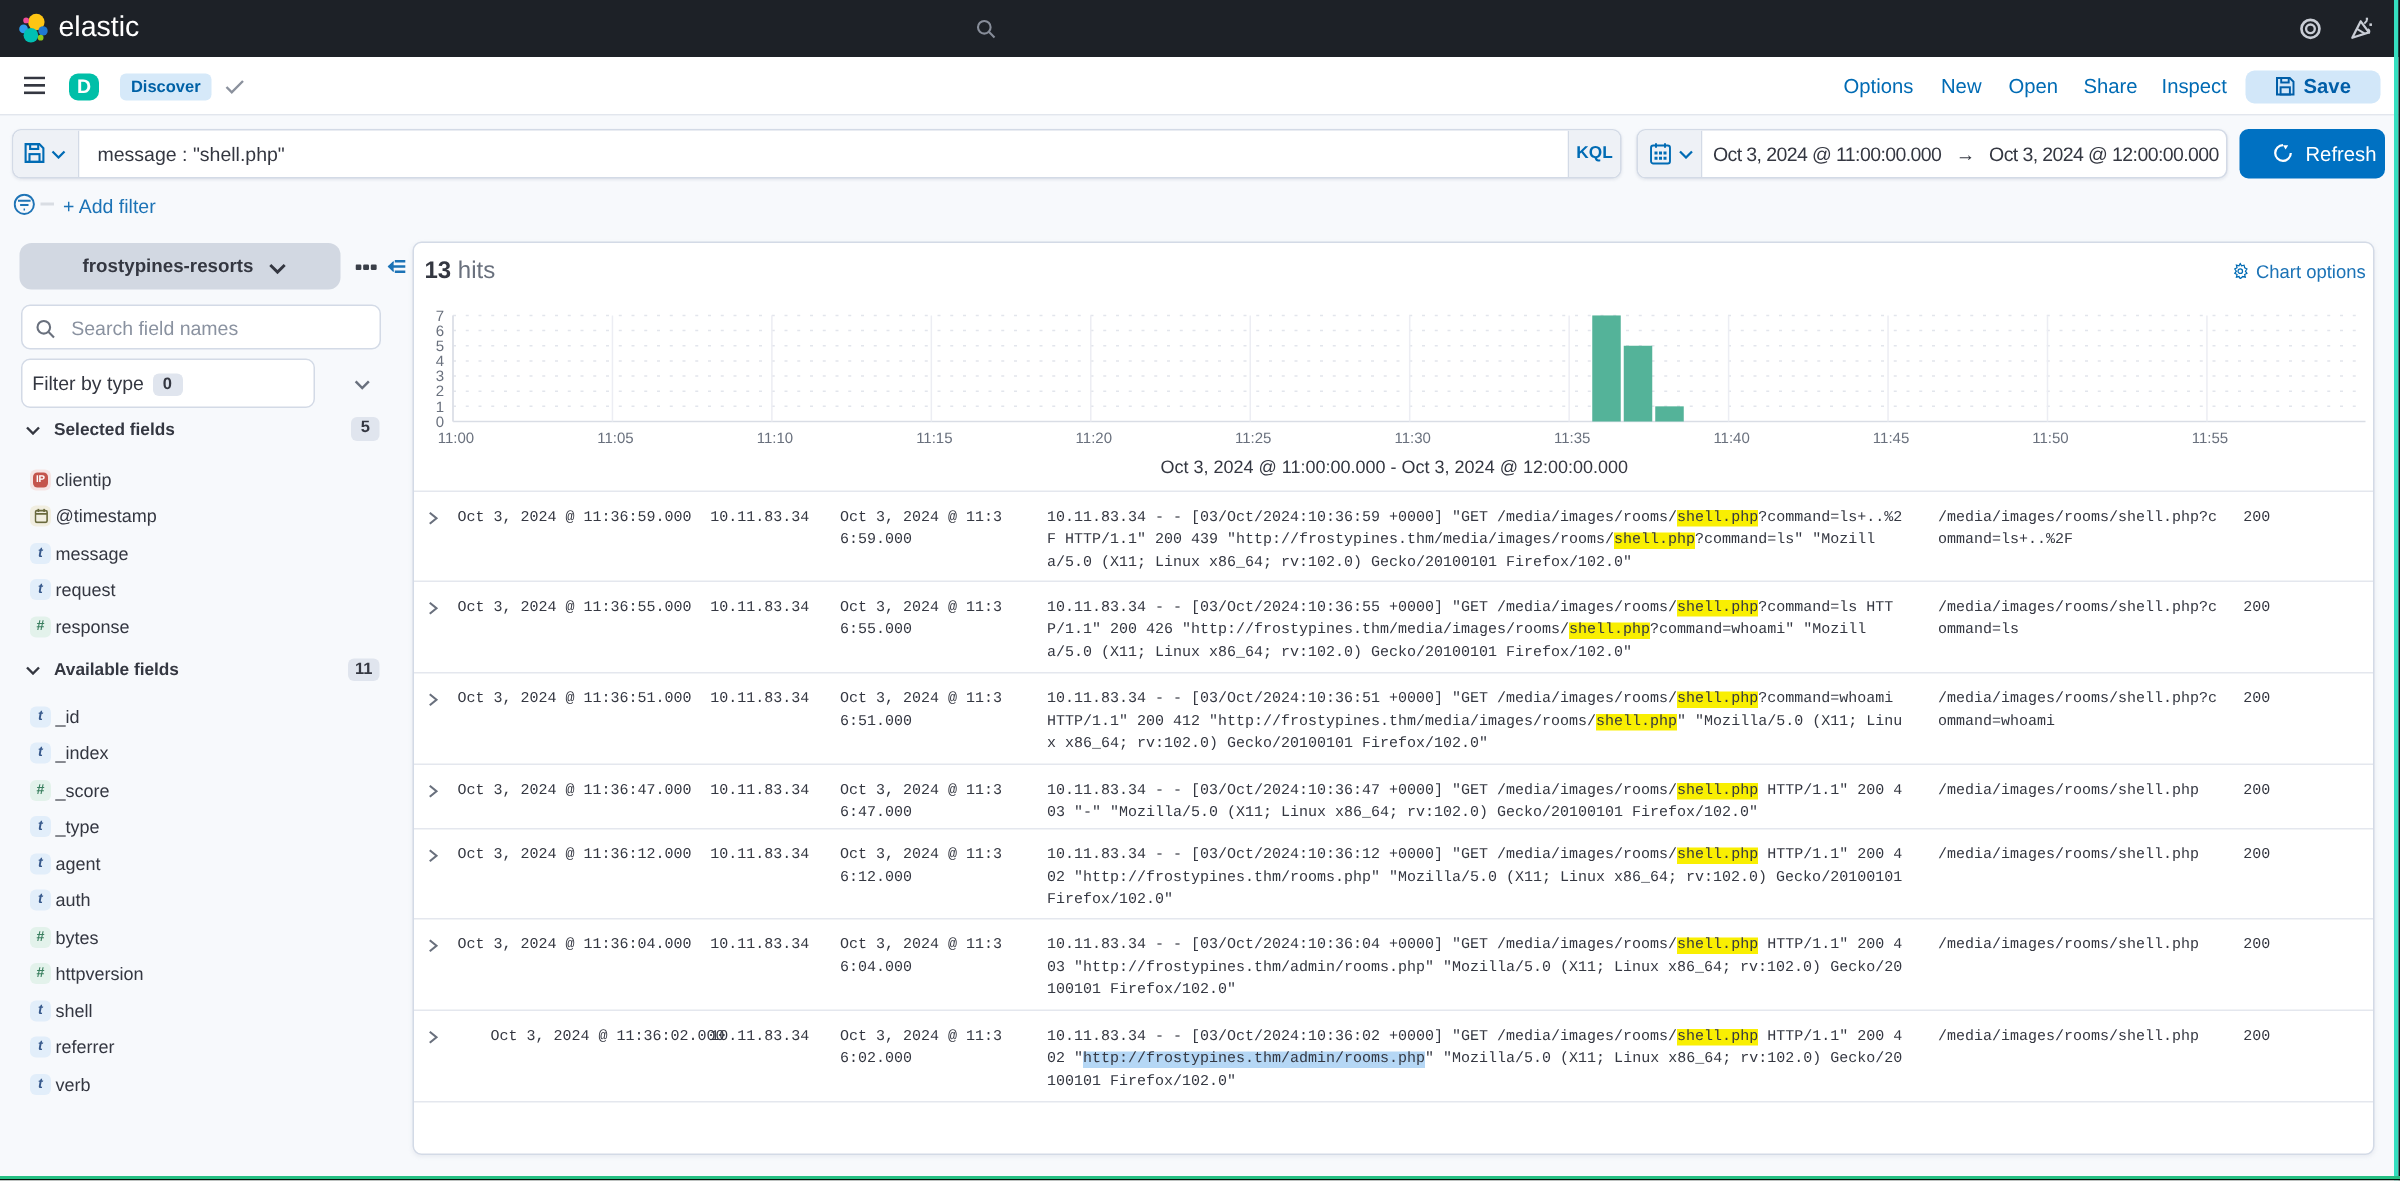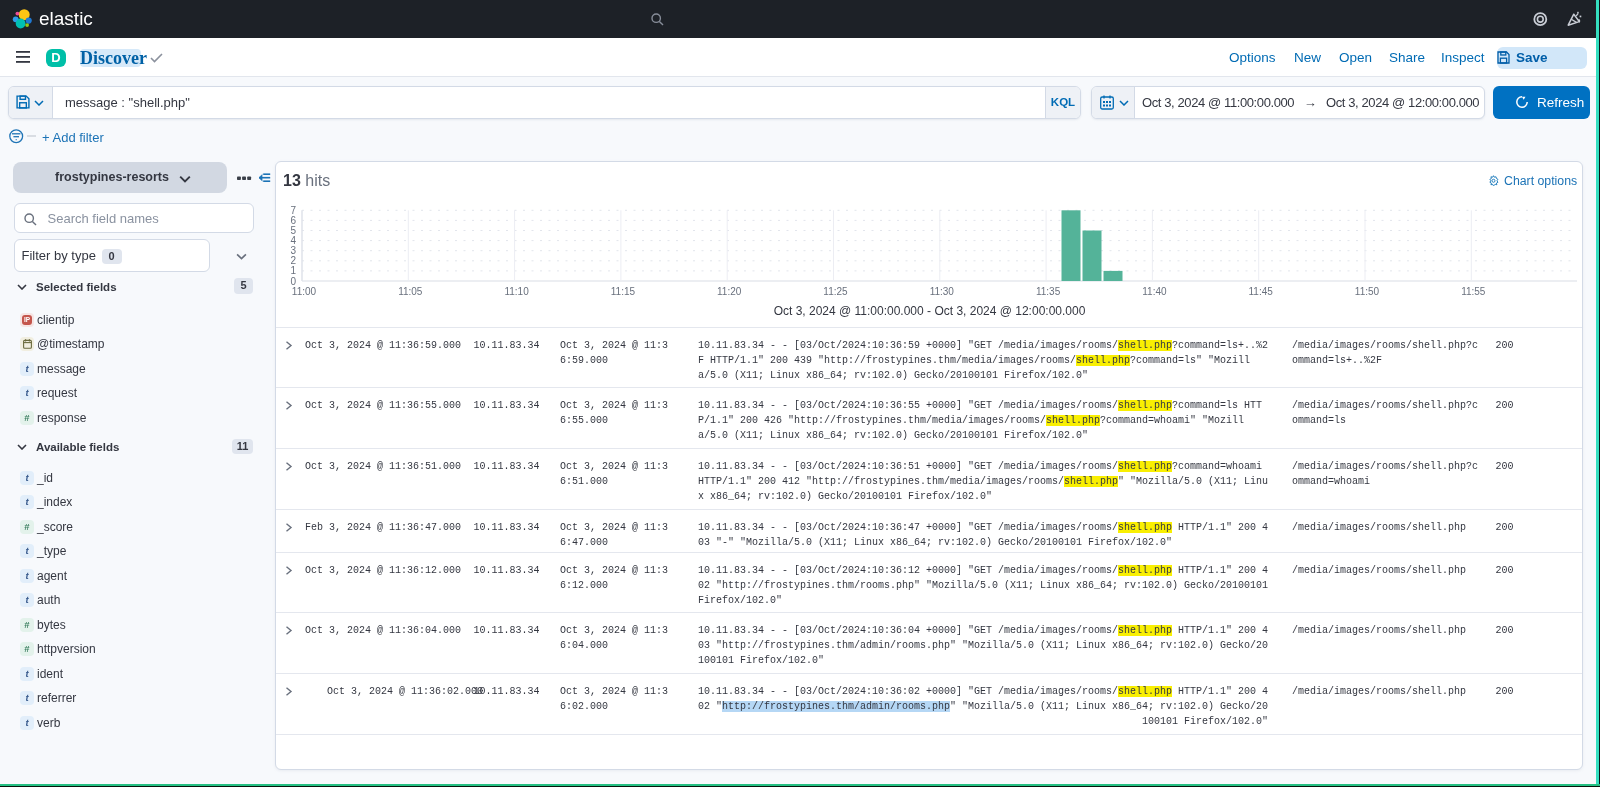--- a/index.html
+++ b/index.html
@@ -10,21 +10,21 @@
   mark { background:#f9ef02; color:#343741; }
   .sel { background:#b5d7f5; }
 
   
   #hdr { left:0; top:0; width:1600px; height:38px; background:#1d2127; }
   #hsearch { left:643px; top:7px; width:336px; height:24px; border:1px solid #5a5f6a; border-radius:6px; background:#181a20; color:#878d99; font-size:13px; line-height:22px; padding-left:30px; }
 
   
   #nav { left:0; top:38px; width:1600px; height:39px; background:#fff; border-bottom:1px solid #e2e6ed; }
   .navlink { position:absolute; top:12px; color:#006bb4; font-size:13.5px; }
-  #savebtn { left:1497px; top:9px; width:90px; height:22px; background:#d2e7f9; border-radius:6px; color:#005ea8; font-size:13.5px; font-weight:bold; line-height:22px; }
+  #savebtn { left:1497px; top:9px; width:90px; height:22px; background:#d2e7f9; border-radius:6px; color:#005ea8; font-size:13.5px; font-weight:bold; text-align:center; line-height:22px; }
 
   
   #qbarL { left:8px; top:86px; width:1073px; height:33px; background:#fff; border:1px solid #d3dae6; border-radius:6px; box-shadow:0 1px 2px rgba(152,162,179,.2); }
   #qbarLseg { left:0; top:0; width:44px; height:31px; background:#eef1f6; border-right:1px solid #d3dae6; border-radius:5px 0 0 5px; }
   #kql { right:0; top:0; width:35px; height:31px; background:#eef1f6; border-left:1px solid #d3dae6; border-radius:0 5px 5px 0; color:#006bb4; font-weight:bold; font-size:11.5px; text-align:center; line-height:31px; }
   #qtext { left:56px; top:0; height:31px; line-height:31px; font-size:13px; color:#343741; }
   #dbar { left:1091px; top:86px; width:394px; height:33px; background:#fff; border:1px solid #d3dae6; border-radius:6px; box-shadow:0 1px 2px rgba(152,162,179,.2); }
   #dbarseg { left:0; top:0; width:43px; height:31px; background:#eef1f6; border-right:1px solid #d3dae6; border-radius:5px 0 0 5px; }
   #dates { left:50px; top:0; height:31px; line-height:31px; font-size:13px; letter-spacing:-0.4px; color:#343741; white-space:nowrap; }
   #refresh { left:1493px; top:86px; width:97px; height:33px; background:#0071c2; border-radius:6px; color:#fff; font-size:13.5px; }
@@ -80,21 +80,21 @@
     </svg>
   </div>
 
   <div class="abs" id="nav">
     <svg class="abs" style="left:16px;top:13px" width="14" height="12" viewBox="0 0 14 12">
       <rect x="0" y="0" width="14" height="1.8" fill="#343741"></rect>
       <rect x="0" y="5" width="14" height="1.8" fill="#343741"></rect>
       <rect x="0" y="10" width="14" height="1.8" fill="#343741"></rect>
     </svg>
     <div class="abs" style="left:46px;top:11px;width:20px;height:18px;background:#00bfa8;border-radius:6px;color:#fff;font-weight:bold;font-size:13px;text-align:center;line-height:18px;">D</div>
-    <div class="abs" style="left:80px;top:11px;width:61px;height:18px;background:#d6e9f9;border-radius:4px;color:#0061a6;font-weight:bold;font-size:18px;text-align:center;line-height:18px;font-family:Liberation Serif, serif;">Discover</div>
+    <div class="abs" style="left:80px;top:11px;width:61px;height:18px;background:#d6e9f9;border-radius:4px;color:#0061a6;font-weight:bold;font-size:11px;text-align:center;line-height:18px;">Discover</div>
     <svg class="abs" style="left:150px;top:15px" width="13" height="10" viewBox="0 0 13 10">
       <path d="M1 5 L4.5 8.5 L12 1" fill="none" stroke="#8b919d" stroke-width="1.6"></path>
     </svg>
     <div class="navlink" style="left:1229px;">Options</div>
     <div class="navlink" style="left:1294px;">New</div>
     <div class="navlink" style="left:1339px;">Open</div>
     <div class="navlink" style="left:1389px;">Share</div>
     <div class="navlink" style="left:1441px;">Inspect</div>
     <div class="abs" id="savebtn"><svg style="position:relative;top:2px;margin-right:6px" width="13" height="13" viewBox="0 0 13 13">
         <path d="M1 1 h8.5 L12 3.5 V12 H1 Z" fill="none" stroke="#005ea8" stroke-width="1.3"></path>
@@ -228,21 +228,21 @@
 <div class="fname" style="top:544.0px;">_type</div>
 <div class="abs" style="left:20px;top:568.5px;width:14px;height:14px;border-radius:4px;background:#e2eefa;color:#37598c;font-size:9.5px;font-weight:bold;text-align:center;line-height:14px;font-style:italic;">t</div>
 <div class="fname" style="top:568.5px;">agent</div>
 <div class="abs" style="left:20px;top:593.0px;width:14px;height:14px;border-radius:4px;background:#e2eefa;color:#37598c;font-size:9.5px;font-weight:bold;text-align:center;line-height:14px;font-style:italic;">t</div>
 <div class="fname" style="top:593.0px;">auth</div>
 <div class="abs" style="left:20px;top:617.5px;width:14px;height:14px;border-radius:4px;background:#e3f2eb;color:#3a7f5f;font-size:9.5px;font-weight:bold;text-align:center;line-height:14px;font-style:normal;">#</div>
 <div class="fname" style="top:617.5px;">bytes</div>
 <div class="abs" style="left:20px;top:642.0px;width:14px;height:14px;border-radius:4px;background:#e3f2eb;color:#3a7f5f;font-size:9.5px;font-weight:bold;text-align:center;line-height:14px;font-style:normal;">#</div>
 <div class="fname" style="top:642.0px;">httpversion</div>
 <div class="abs" style="left:20px;top:666.5px;width:14px;height:14px;border-radius:4px;background:#e2eefa;color:#37598c;font-size:9.5px;font-weight:bold;text-align:center;line-height:14px;font-style:italic;">t</div>
-<div class="fname" style="top:666.5px;">ident</div>
+<div class="fname" style="top:666.5px;">shell</div>
 <div class="abs" style="left:20px;top:691.0px;width:14px;height:14px;border-radius:4px;background:#e2eefa;color:#37598c;font-size:9.5px;font-weight:bold;text-align:center;line-height:14px;font-style:italic;">t</div>
 <div class="fname" style="top:691.0px;">referrer</div>
 <div class="abs" style="left:20px;top:715.5px;width:14px;height:14px;border-radius:4px;background:#e2eefa;color:#37598c;font-size:9.5px;font-weight:bold;text-align:center;line-height:14px;font-style:italic;">t</div>
 <div class="fname" style="top:715.5px;">verb</div>
 </div>
 
   <div class="abs" id="panel"></div>
   <div class="abs" style="left:283px;top:172px;font-size:16px;color:#69707d;"><b style="color:#343741;">13</b> hits</div>
   <svg class="abs" style="left:1488px;top:174.5px" width="11" height="11" viewBox="0 0 16 16">
     <path d="M8 1 l1.2 2.2 2.5-.6.6 2.5L14.5 6.3 13 8.4l1.5 2.1-2.2 1.2.6 2.5-2.5-.6L8 15.8 6.8 13.6l-2.5.6.6-2.5L2.7 10.5 4.2 8.4 2.7 6.3 4.9 5.1l-.6-2.5 2.5.6z" fill="none" stroke="#006bb4" stroke-width="1.2"></path>
@@ -334,21 +334,21 @@
 <div class="abs mono" style="left:305px;top:458.5px;">Oct 3, 2024 @ 11:36:51.000</div>
 <div class="abs mono" style="left:473.5px;top:458.5px;">10.11.83.34</div>
 <div class="abs mono" style="left:560px;top:458.5px;">Oct 3, 2024 @ 11:3<br>6:51.000</div>
 <div class="abs mono" style="left:698px;top:458.5px;">10.11.83.34 - - [03/Oct/2024:10:36:51 +0000] "GET /media/images/rooms/<mark>shell.php</mark>?command=whoami<br>HTTP/1.1" 200 412 "http://frostypines.thm/media/images/rooms/<mark>shell.php</mark>" "Mozilla/5.0 (X11; Linu<br>x x86_64; rv:102.0) Gecko/20100101 Firefox/102.0"</div>
 <div class="abs mono" style="left:1292px;top:458.5px;">/media/images/rooms/shell.php?c<br>ommand=whoami</div>
 <div class="abs mono" style="left:1495.5px;top:458.5px;">200</div>
 <div class="rowline" style="top:508.5px;"></div>
 <svg class="abs" style="left:284.5px;top:522.5px" width="8" height="9" viewBox="0 0 8 9">
       <path d="M1.5 0.8 L6 4.5 L1.5 8.2" fill="none" stroke="#69707d" stroke-width="1.4"></path>
     </svg>
-<div class="abs mono" style="left:305px;top:519.5px;">Feb 3, 2024 @ 11:36:47.000</div>
+<div class="abs mono" style="left:305px;top:519.5px;">Oct 3, 2024 @ 11:36:47.000</div>
 <div class="abs mono" style="left:473.5px;top:519.5px;">10.11.83.34</div>
 <div class="abs mono" style="left:560px;top:519.5px;">Oct 3, 2024 @ 11:3<br>6:47.000</div>
 <div class="abs mono" style="left:698px;top:519.5px;">10.11.83.34 - - [03/Oct/2024:10:36:47 +0000] "GET /media/images/rooms/<mark>shell.php</mark> HTTP/1.1" 200 4<br>03 "-" "Mozilla/5.0 (X11; Linux x86_64; rv:102.0) Gecko/20100101 Firefox/102.0"</div>
 <div class="abs mono" style="left:1292px;top:519.5px;">/media/images/rooms/shell.php</div>
 <div class="abs mono" style="left:1495.5px;top:519.5px;">200</div>
 <div class="rowline" style="top:551.5px;"></div>
 <svg class="abs" style="left:284.5px;top:565.5px" width="8" height="9" viewBox="0 0 8 9">
       <path d="M1.5 0.8 L6 4.5 L1.5 8.2" fill="none" stroke="#69707d" stroke-width="1.4"></path>
     </svg>
 <div class="abs mono" style="left:305px;top:562.5px;">Oct 3, 2024 @ 11:36:12.000</div>
@@ -367,17 +367,17 @@
 <div class="abs mono" style="left:698px;top:623.0px;">10.11.83.34 - - [03/Oct/2024:10:36:04 +0000] "GET /media/images/rooms/<mark>shell.php</mark> HTTP/1.1" 200 4<br>03 "http://frostypines.thm/admin/rooms.php" "Mozilla/5.0 (X11; Linux x86_64; rv:102.0) Gecko/20<br>100101 Firefox/102.0"</div>
 <div class="abs mono" style="left:1292px;top:623.0px;">/media/images/rooms/shell.php</div>
 <div class="abs mono" style="left:1495.5px;top:623.0px;">200</div>
 <div class="rowline" style="top:673.0px;"></div>
 <svg class="abs" style="left:284.5px;top:687.0px" width="8" height="9" viewBox="0 0 8 9">
       <path d="M1.5 0.8 L6 4.5 L1.5 8.2" fill="none" stroke="#69707d" stroke-width="1.4"></path>
     </svg>
 <div class="abs mono" style="left:305px;top:684.0px;margin-left:22px;">Oct 3, 2024 @ 11:36:02.000</div>
 <div class="abs mono" style="left:473.5px;top:684.0px;">10.11.83.34</div>
 <div class="abs mono" style="left:560px;top:684.0px;">Oct 3, 2024 @ 11:3<br>6:02.000</div>
-<div class="abs mono" style="left:698px;top:684.0px;text-align:right;">10.11.83.34 - - [03/Oct/2024:10:36:02 +0000] "GET /media/images/rooms/<mark>shell.php</mark> HTTP/1.1" 200 4<br>02 "<span class="sel">http://frostypines.thm/admin/rooms.php</span>" "Mozilla/5.0 (X11; Linux x86_64; rv:102.0) Gecko/20<br>100101 Firefox/102.0"</div>
+<div class="abs mono" style="left:698px;top:684.0px;">10.11.83.34 - - [03/Oct/2024:10:36:02 +0000] "GET /media/images/rooms/<mark>shell.php</mark> HTTP/1.1" 200 4<br>02 "<span class="sel">http://frostypines.thm/admin/rooms.php</span>" "Mozilla/5.0 (X11; Linux x86_64; rv:102.0) Gecko/20<br>100101 Firefox/102.0"</div>
 <div class="abs mono" style="left:1292px;top:684.0px;">/media/images/rooms/shell.php</div>
 <div class="abs mono" style="left:1495.5px;top:684.0px;">200</div>
 <div class="rowline" style="top:734.0px;"></div>
 </div>
 
 </body></html>

